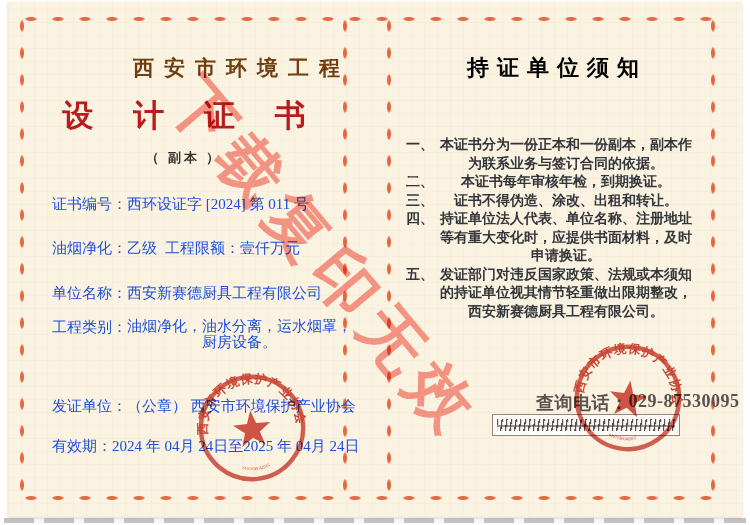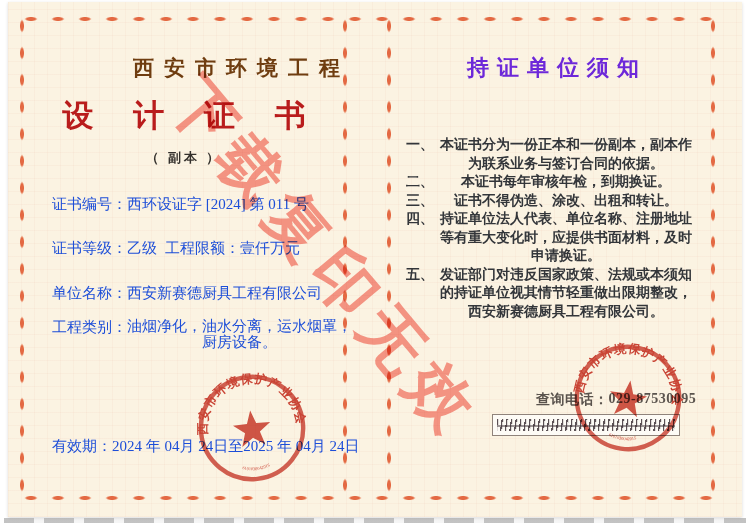--- a/index.html
+++ b/index.html
@@ -49,28 +49,28 @@
   .r-no{top:195px;}
   .r-grade{top:239px;}
   .r-org{top:284px;align-items:flex-end;}
   .r-type{top:318px;width:300px;text-align:center;}
   .r-type .wrapval{width:232px;line-height:16px;}
   .r-issuer{top:397px;}
   .r-valid{top:437px;}
 
   
   .rp-title{position:absolute;left:388px;top:53px;width:330px;text-align:center;
-    font-size:22px;font-weight:bold;color:#6d28d9;letter-spacing:8px;padding-left:8px;box-sizing:border-box;z-index:10;}
+    font-size:22px;font-weight:bold;color:#000000;letter-spacing:8px;padding-left:8px;box-sizing:border-box;z-index:10;}
   .notices{position:absolute;left:406px;top:136px;width:292px;z-index:10;
     font-size:14px;line-height:18.5px;font-weight:bold;color:#33363a;}
   .notice{display:flex;}
   .notice .num{flex:0 0 32px;}
   .notice .txt{width:256px;text-align:center;}
   .phone{position:absolute;left:536px;top:391px;display:flex;z-index:10;
-    font-size:14px;font-weight:bold;color:#5a534d;letter-spacing:0.5px;}
+    font-size:18px;font-weight:bold;color:#5a534d;letter-spacing:0.5px;}
   .redacted{position:absolute;left:492px;top:414px;width:188px;height:22px;z-index:10;
     background:#fdfbf6;border:1px solid #8f837b;box-sizing:border-box;}
   .redacted .scribble{margin:4px 4px;height:12px;
     background:
       repeating-linear-gradient(98deg, rgba(62,50,56,0.85) 0 1.3px, rgba(62,50,56,0.15) 1.3px 2.3px, transparent 2.3px 4.6px),
       linear-gradient(0deg, transparent 0 4px, rgba(62,50,56,0.5) 4px 6px, transparent 6px 12px);
   }
 
   
   .stamp{position:absolute;width:118px;height:118px;mix-blend-mode:multiply;opacity:0.92;z-index:30;}
@@ -103,36 +103,40 @@
   <div class="lp-title1">西安市环境工程</div>
   <div class="lp-title2">设 计 证 书</div>
   <div class="lp-copy">（ 副本 ）</div>
 
   <div class="frow r-no">
     <span class="lbl">证书编号：</span>
     <span>西环设证字 [2024] 第 011 号</span>
   </div>
 
   <div class="frow r-grade">
-    <span class="lbl">证书等级：</span>
+    <span class="lbl">油烟净化：</span>
     <span>乙级</span>
     <span class="lbl val2gap">工程限额：</span>
     <span>壹仟万元</span>
   </div>
 
   <div class="frow r-org">
     <span class="lbl">单位名称：</span>
     <span>西安新赛德厨具工程有限公司</span>
   </div>
 
   <div class="frow r-type">
     <span class="lbl">工程类别：</span>
     <span class="wrapval">油烟净化，油水分离，运水烟罩，厨房设备。</span>
   </div>
 
+  <div class="frow r-issuer">
+    <span class="lbl">发证单位：</span>
+    <span>（公章） 西安市环境保护产业协会</span>
+  </div>
 
   <div class="frow r-valid">
     <span class="lbl">有效期：</span>
     <span>2024 年 04月 24日至2025 年 04月 24日</span>
   </div>
 
   <div class="rp-title">持证单位须知</div>
 
   <div class="notices">
     <div class="notice">

